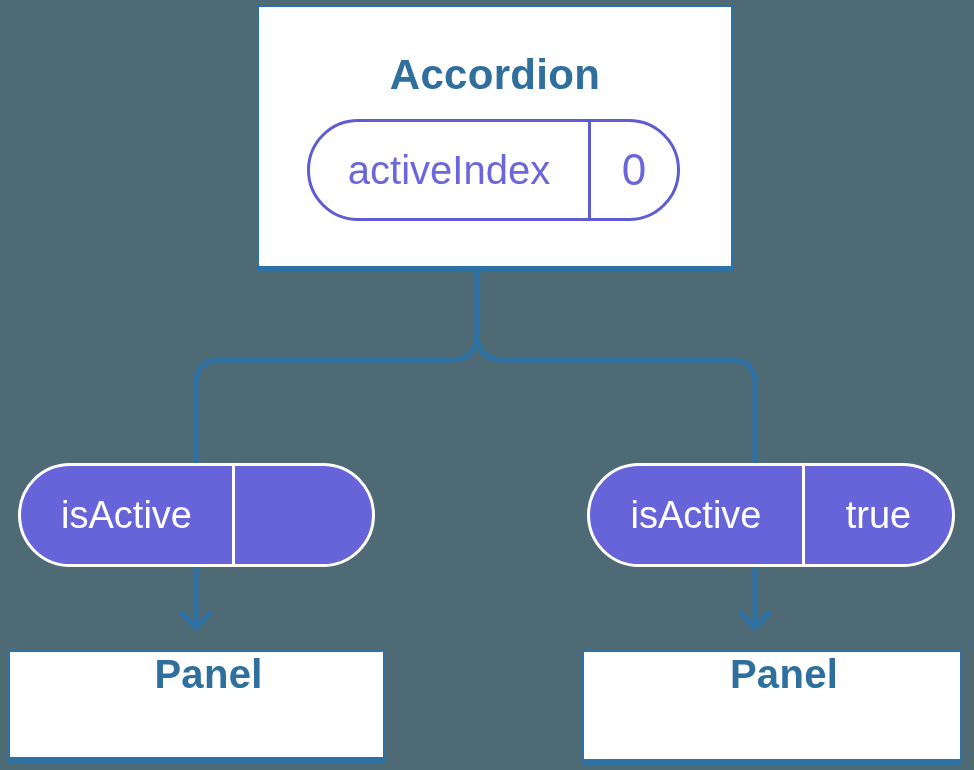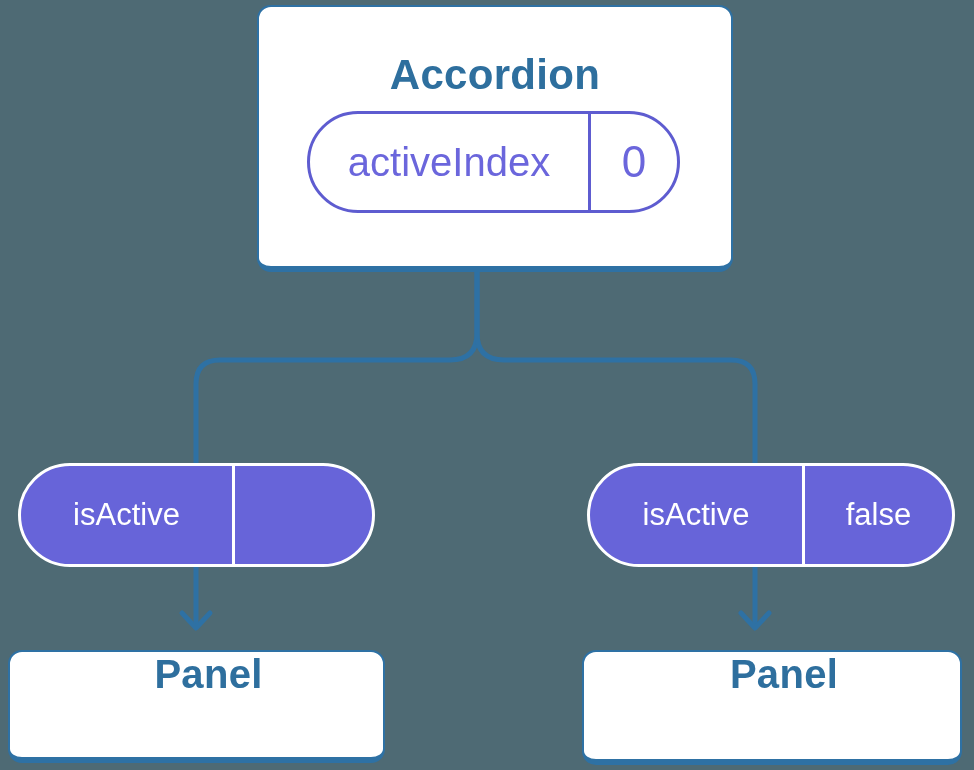--- a/index.html
+++ b/index.html
@@ -33,21 +33,21 @@
     stroke: var(--connector-blue);
     stroke-width: 5;
     stroke-linecap: round;
     stroke-linejoin: round;
   }
   .card {
     position: absolute;
     background: var(--card-background);
     border: 2px solid var(--connector-blue);
     border-bottom-width: 6px;
-    border-radius: 14px;
+    border-radius: 2px;
     z-index: 2;
     padding-left: 24px;
   }
   .accordion-card { left: 257px; top: 5px; width: 476px; height: 267px; }
   .card-title {
     position: absolute; left: 0; right: 0;
     text-align: center;
     color: var(--node-text-blue);
     font-weight: 600;
     letter-spacing: 0.3px;
@@ -59,38 +59,38 @@
     align-items: stretch;
     overflow: hidden;
     z-index: 3;
   }
   .pill .seg {
     display: flex; align-items: center; justify-content: center;
     white-space: nowrap;
   }
   .pill .seg.grow { flex: 1 1 auto; }
   .state-pill {
-    left: 48px; top: 104px;
+    left: 48px; top: 112px;
     width: 373px; height: 102px;
     border: 3px solid var(--purple-stroke);
     border-radius: 51px;
     background: var(--card-background);
     color: var(--purple-text);
     font-size: 40px;
     font-weight: 500;
   }
   .state-pill .seg.name { width: 278px; }
   .state-pill .divider { width: 3px; background: var(--purple-stroke); }
   .state-pill .seg.value { font-size: 44px; }
   .prop-pill {
     background: var(--purple-fill);
     border: 3px solid var(--pill-text-white);
     border-radius: 52px;
     color: var(--pill-text-white);
-    font-size: 31px;
+    font-size: 38px;
     font-weight: 500;
     height: 104px; top: 463px;
   }
   .prop-pill .divider { width: 3px; background: var(--pill-text-white); }
   .prop-pill-left  { left: 18px;  width: 357px; }
   .prop-pill-left  .seg.name { width: 211px; }
   .prop-pill-right { left: 587px; width: 368px; }
   .prop-pill-right .seg.name { width: 212px; }
   .panel-card {
     display: flex; justify-content: center;
@@ -126,21 +126,21 @@
   </div>
 
   <div class="pill prop-pill prop-pill-left">
     <div class="seg name">isActive</div>
     <div class="divider"></div>
   </div>
 
   <div class="pill prop-pill prop-pill-right">
     <div class="seg name">isActive</div>
     <div class="divider"></div>
-    <div class="seg value grow">false</div>
+    <div class="seg value grow">true</div>
   </div>
 
   <div class="card panel-card panel-card-left">
     <div class="panel-title">Panel</div>
   </div>
 
   <div class="card panel-card panel-card-right">
     <div class="panel-title">Panel</div>
   </div>
 

